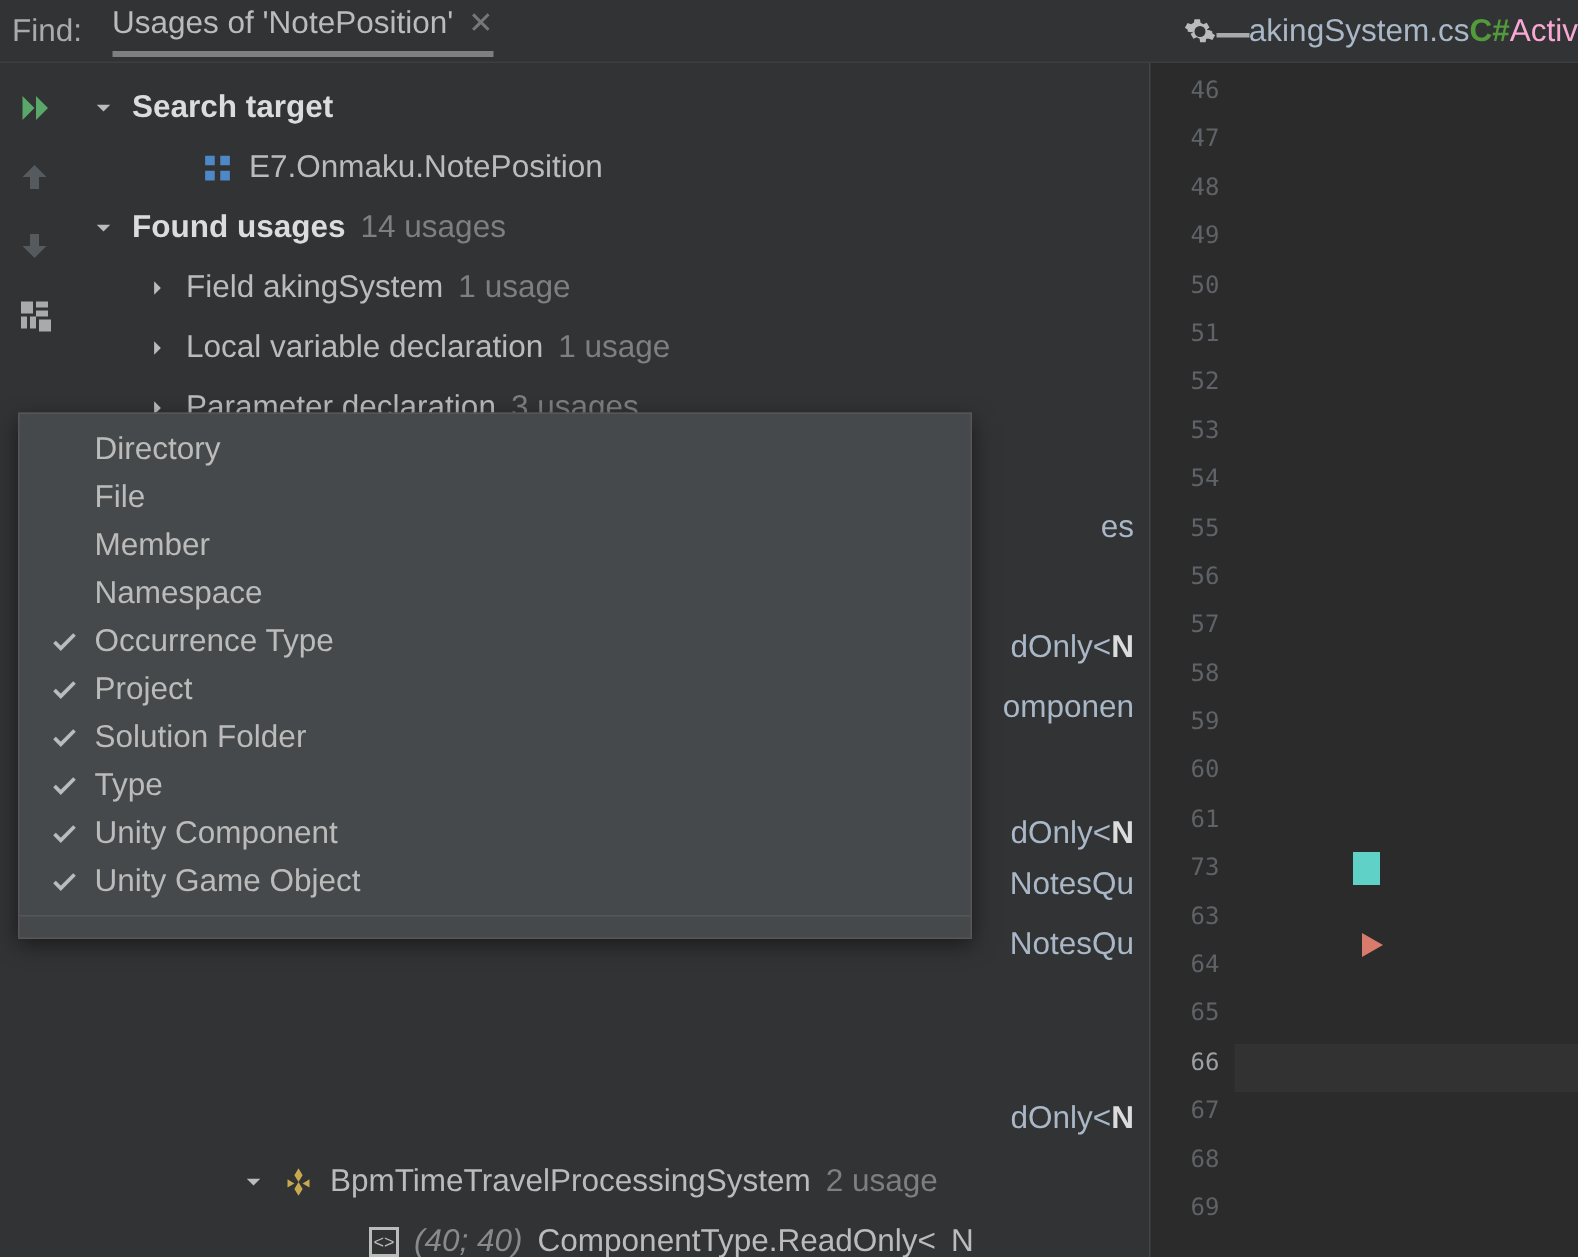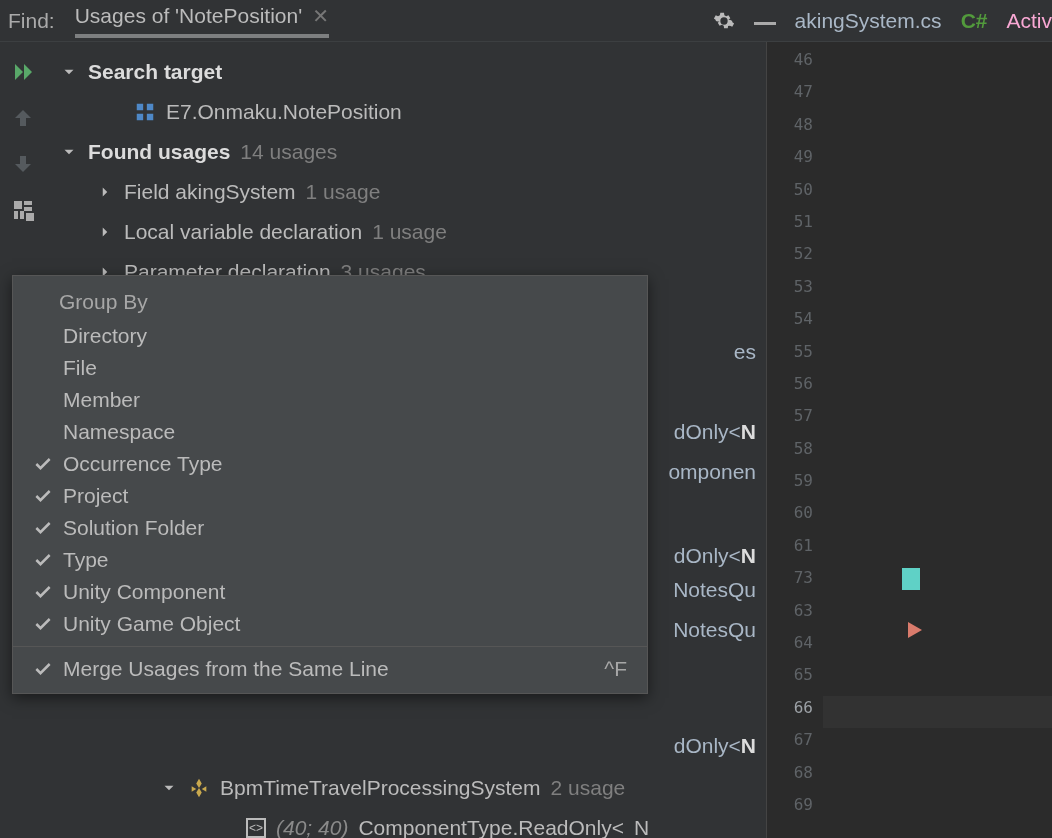--- a/index.html
+++ b/index.html
@@ -23,21 +23,21 @@
     border-bottom: 1px solid #3c3f41;
     position: relative;
   }
   .find-label { color: #aaaaaa; margin-right: 20px; }
   .tab {
     display: flex; align-items: center;
     border-bottom: 4px solid #7d7f80; padding-bottom: 6px;
     gap: 10px;
   }
   .tab-close { color: #777; cursor: pointer; font-size: 20px; }
-  .topbar-right { position: absolute; right: 0; display: flex; align-items: center; gap: 19px; }
+  .topbar-right { position: absolute; right: 0; display: flex; align-items: center; gap: 0; }
   .gear { width: 22px; height: 22px; color: #bbbbbb; }
   .minimize { width: 22px; height: 3px; background: #aaaaaa; margin-top: 6px; }
   .rfile { color: #a9b7c6; }
   .cs-badge { color: #529a3c; font-weight: bold; }
   .activ { color: #f9a8d4; }
 
   
   .iconcol {
     position: absolute; left: 0; top: 46px; width: 46px;
     display: flex; flex-direction: column; align-items: center; gap: 22px;
@@ -238,21 +238,20 @@
       <div>68</div>
       <div>69</div>
     </div>
   <div class="gutter-strip">
     <div class="mark-cyan" style="top:526px"></div>
     <div class="mark-red" style="top:580px"></div>
   </div>
 </div>
 
 <div class="popup">
-  <div class="popup-header">Group By</div>
   <div id="popup-items">
       <div class="popup-item">
         <svg class="check" viewBox="0 0 24 24" fill="none" stroke="currentColor" stroke-width="3">
           <path d="M4 12l5 5L20 6"></path>
         </svg>
         <span>Directory</span>
       </div>
       <div class="popup-item">
         <svg class="check" viewBox="0 0 24 24" fill="none" stroke="currentColor" stroke-width="3">
           <path d="M4 12l5 5L20 6"></path>
@@ -302,20 +301,13 @@
         <span>Unity Component</span>
       </div>
       <div class="popup-item checked">
         <svg class="check" viewBox="0 0 24 24" fill="none" stroke="currentColor" stroke-width="3">
           <path d="M4 12l5 5L20 6"></path>
         </svg>
         <span>Unity Game Object</span>
       </div>
     </div>
   <div class="popup-hr"></div>
-  <div class="popup-item checked">
-    <svg class="check" viewBox="0 0 24 24" fill="none" stroke="currentColor" stroke-width="3">
-        <path d="M4 12l5 5L20 6"></path>
-      </svg>
-    <span>Merge Usages from the Same Line</span>
-    <span class="shortcut">^F</span>
-  </div>
 </div>
 
 </body></html>

